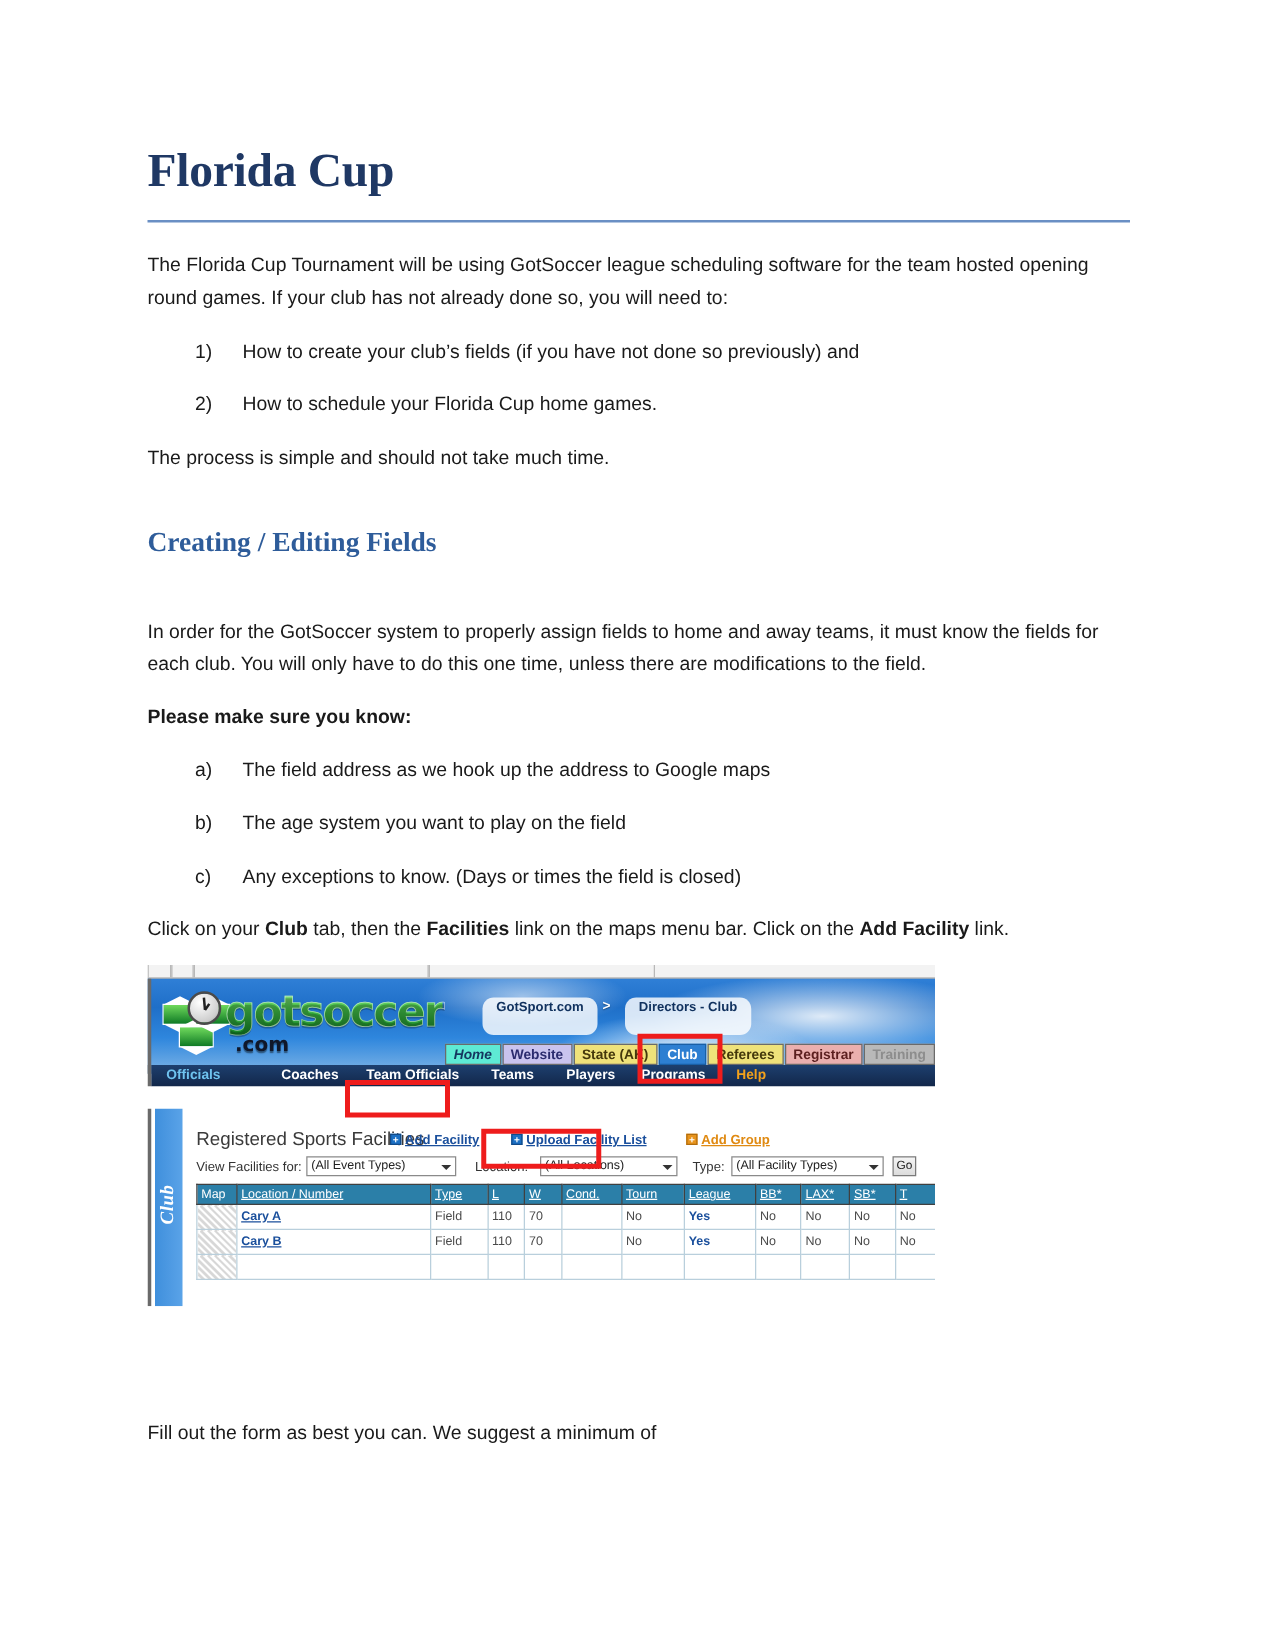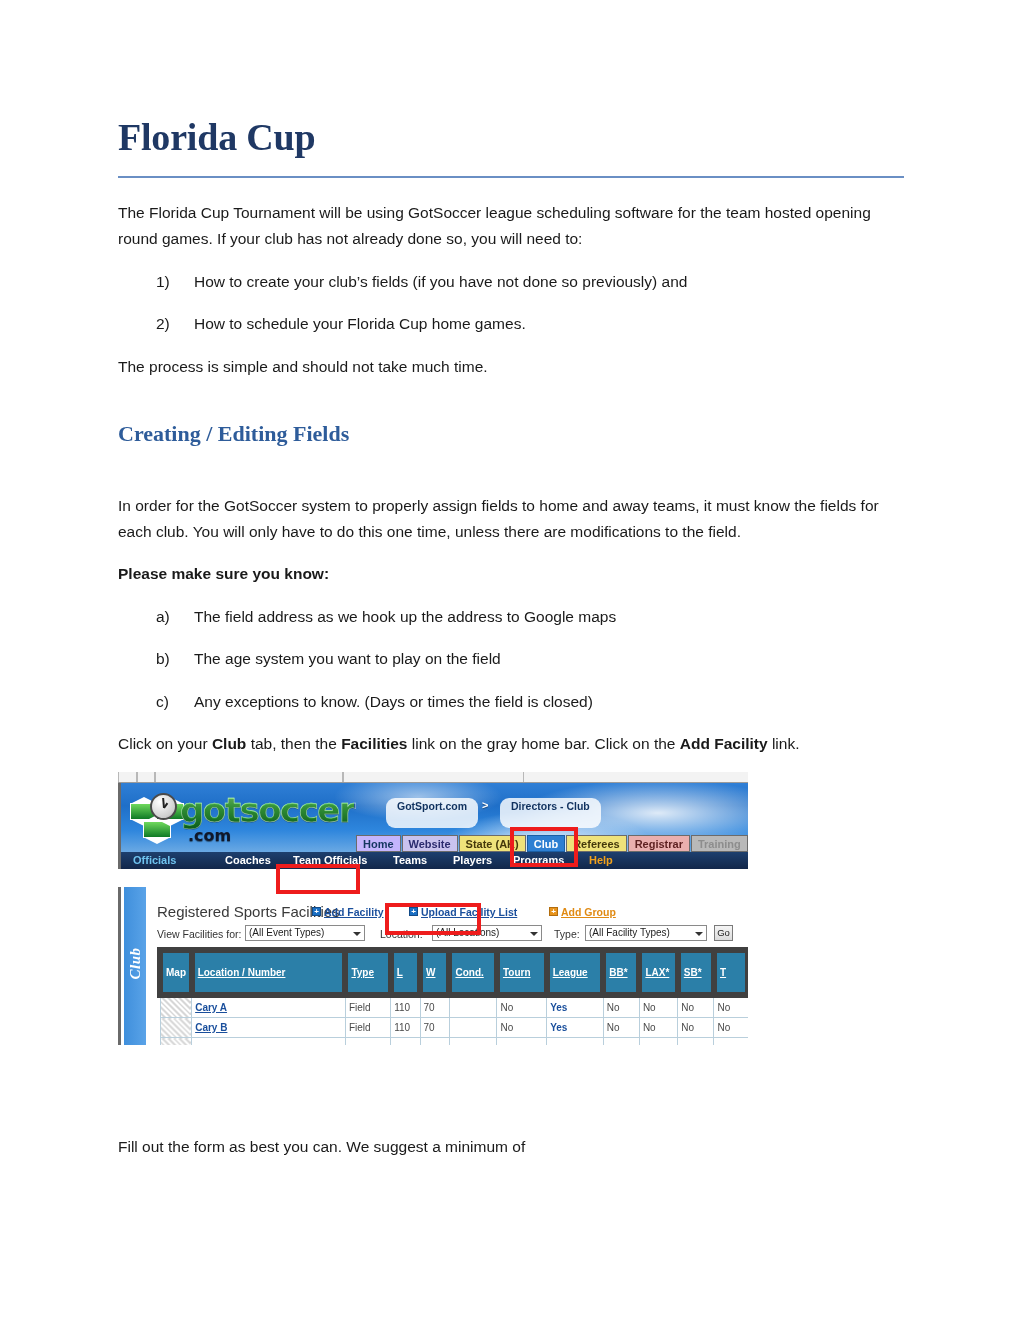--- a/index.html
+++ b/index.html
@@ -229,21 +229,21 @@
     height: 17px;
     line-height: 17px;
     padding: 0 6px;
     margin-right: 1px;
     font-size: 11px;
     font-weight: bold;
     border: 1px solid #6b6b6b;
     box-sizing: border-box;
     vertical-align: top;
   }
-  .tab.home     { background: #c4b5fd; color: #14365f; }
+  .tab.home     { background: #5eead4; color: #14365f; font-style: italic; }
   .tab.website  { background: #c9c3ee; color: #2b2b6e; }
   .tab.state    { background: #efe27a; color: #44380b; }
   .tab.club     { background: #2d7fd2; color: #ffffff; border-color:#1a5fa5; }
   .tab.referees { background: #efe27a; color: #44380b; }
   .tab.registrar{ background: #eaafae; color: #5c1f1f; }
   .tab.training { background: #b9b9b9; color: #8d8d8d; }
 
   
   .navbar {
     position: absolute;
@@ -403,24 +403,24 @@
     left: 0; top: 60px;
     width: 594px;
     border-collapse: collapse;
     table-layout: fixed;
     font-size: 10px;
   }
   .ftable th {
     background: #2b7fa8;
     color: #ffffff;
     font-size: 10px;
-    font-weight: bold;
+    font-weight: normal;
     text-align: left;
-    padding: 14px 3px;
-    border: 6px solid #404040;
+    padding: 2px 3px;
+    border: 1px solid #404040;
     text-decoration: underline;
     white-space: nowrap;
   }
   .ftable th.nounderline { text-decoration: none; }
   .ftable td {
     border: 1px solid #b9cfdc;
     padding: 2px 3px;
     height: 15px;
     color: #4a4a4a;
     background: #ffffff;
@@ -481,21 +481,21 @@
   <div class="list-item" style="left:156px; top:604px;">
     <span class="marker">a)</span><span>The field address as we hook up the address to Google maps</span>
   </div>
   <div class="list-item" style="left:156px; top:646px;">
     <span class="marker">b)</span><span>The age system you want to play on the field</span>
   </div>
   <div class="list-item" style="left:156px; top:689px;">
     <span class="marker">c)</span><span>Any exceptions to know. (Days or times the field is closed)</span>
   </div>
 
-  <div class="para" style="left:118px; top:731px; width:800px;"><span>Click on your </span><b>Club</b><span> tab, then the </span><b>Facilities</b><span> link on the gray home bar. Click on the </span><b>Add Facility</b><span> link.</span></div>
+  <div class="para" style="left:118px; top:731px; width:800px;"><span>Click on your </span><b>Club</b><span> tab, then the </span><b>Facilities</b><span> link on the maps menu bar. Click on the </span><b>Add Facility</b><span> link.</span></div>
 
   <div class="shot">
 
     <div class="browser-strip">
       <div class="seg" style="left:0px;   width:18px;"></div>
       <div class="seg" style="left:18px;  width:18px;"></div>
       <div class="seg" style="left:36px;  width:188px;"></div>
       <div class="seg" style="left:224px; width:180px;"></div>
     </div>
 

